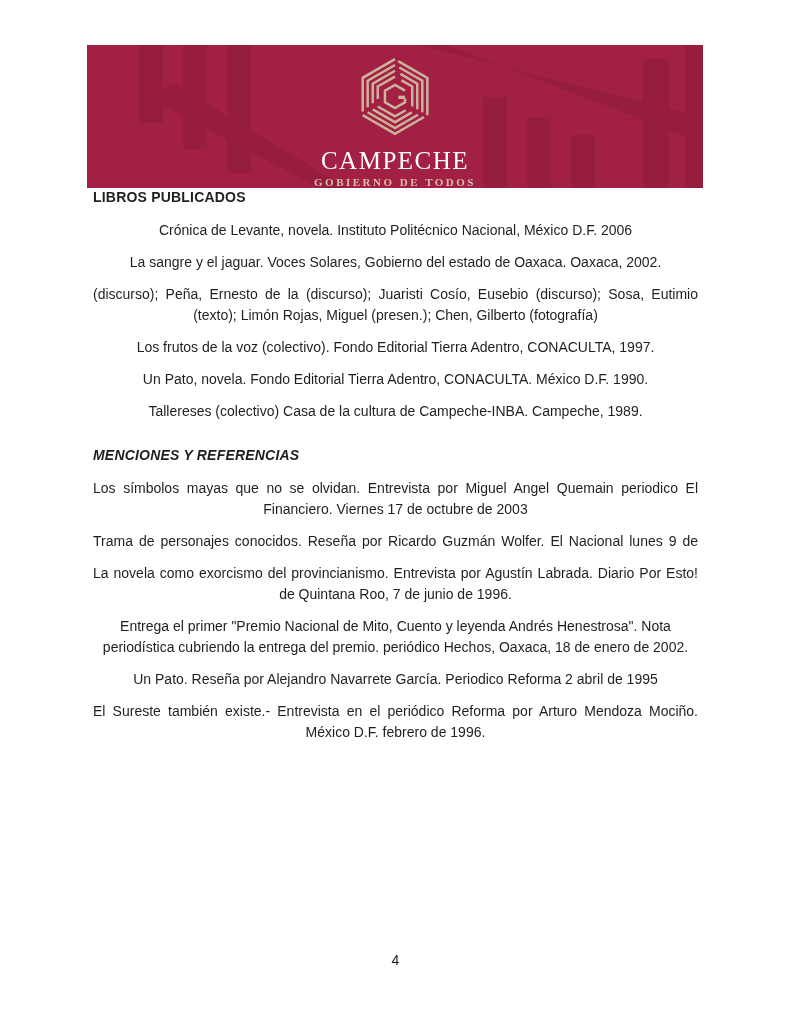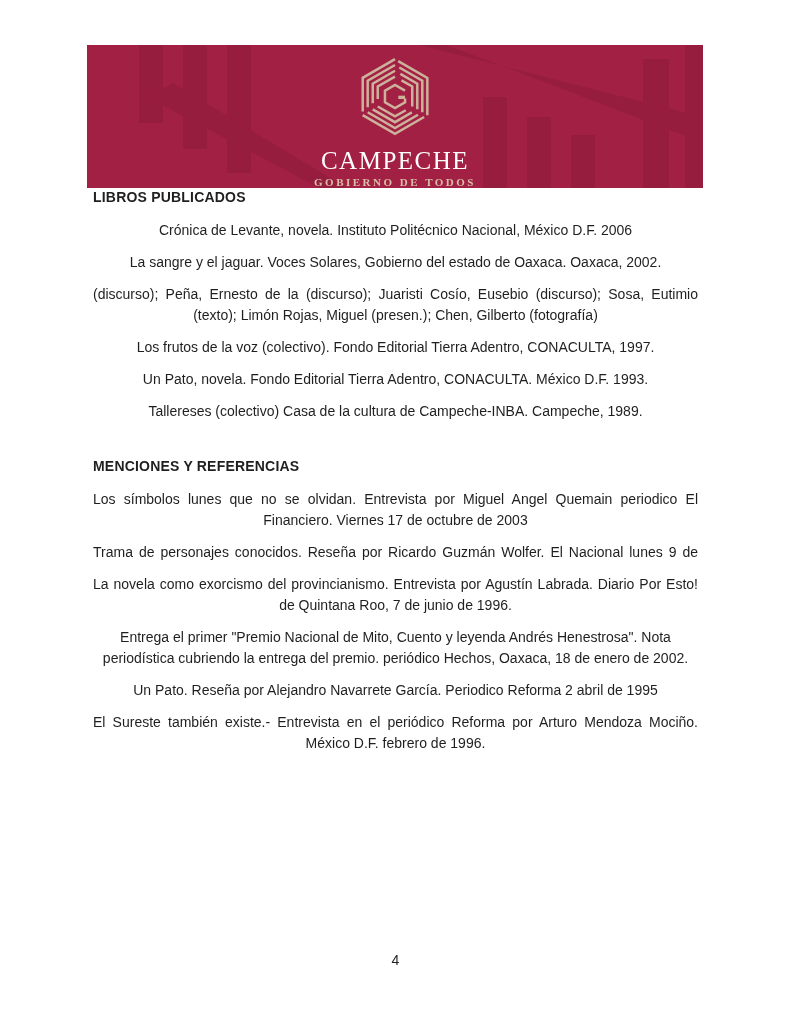--- a/index.html
+++ b/index.html
@@ -35,21 +35,21 @@
   }
   
   .content{
     position:absolute;left:93px;top:187px;width:605px;
     font-size:14px;line-height:21px;
   }
   .section-heading{
     font-size:14px;font-weight:bold;margin:0 0 12px 0;line-height:21px;
     letter-spacing:.2px;
   }
-  .section-heading.spaced{margin-top:34px;}
+  .section-heading.spaced{margin-top:23px;font-style:italic;}
   .para{margin:0 0 11px 0;}
   .line{text-align:center;}
   .line.just{text-align:justify;text-align-last:justify;}
   
   .page-number{
     position:absolute;left:0;top:950px;width:100%;
     text-align:center;font-size:14px;line-height:21px;
   }
 </style>
 </head>
@@ -117,28 +117,28 @@
         <div class="line">La sangre y el jaguar. Voces Solares, Gobierno del estado de Oaxaca. Oaxaca, 2002.</div>
       </div>
       <div class="para">
         <div class="line just">(discurso); Peña, Ernesto de la (discurso); Juaristi Cosío, Eusebio (discurso); Sosa, Eutimio</div>
         <div class="line">(texto); Limón Rojas, Miguel (presen.); Chen, Gilberto (fotografía)</div>
       </div>
       <div class="para">
         <div class="line">Los frutos de la voz (colectivo). Fondo Editorial Tierra Adentro, CONACULTA, 1997.</div>
       </div>
       <div class="para">
-        <div class="line">Un Pato, novela. Fondo Editorial Tierra Adentro, CONACULTA. México D.F. 1993.</div>
+        <div class="line">Un Pato, novela. Fondo Editorial Tierra Adentro, CONACULTA. México D.F. 1990.</div>
       </div>
       <div class="para">
         <div class="line">Tallereses (colectivo) Casa de la cultura de Campeche-INBA. Campeche, 1989.</div>
       </div>
       <h2 class="section-heading spaced">MENCIONES Y REFERENCIAS</h2>
       <div class="para">
-        <div class="line just">Los símbolos lunes que no se olvidan. Entrevista por Miguel Angel Quemain periodico El</div>
+        <div class="line just">Los símbolos mayas que no se olvidan. Entrevista por Miguel Angel Quemain periodico El</div>
         <div class="line">Financiero. Viernes 17 de octubre de 2003</div>
       </div>
       <div class="para">
         <div class="line just">Trama de personajes conocidos. Reseña por Ricardo Guzmán Wolfer. El Nacional lunes 9 de</div>
       </div>
       <div class="para">
         <div class="line just">La novela como exorcismo del provincianismo. Entrevista por Agustín Labrada. Diario Por Esto!</div>
         <div class="line">de Quintana Roo, 7 de junio de 1996.</div>
       </div>
       <div class="para">

